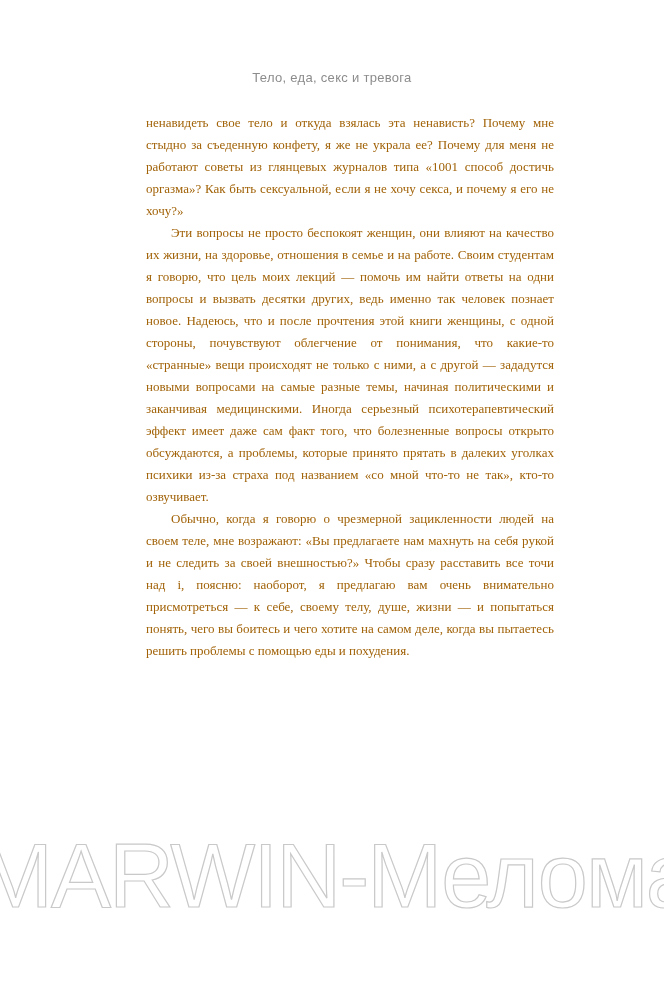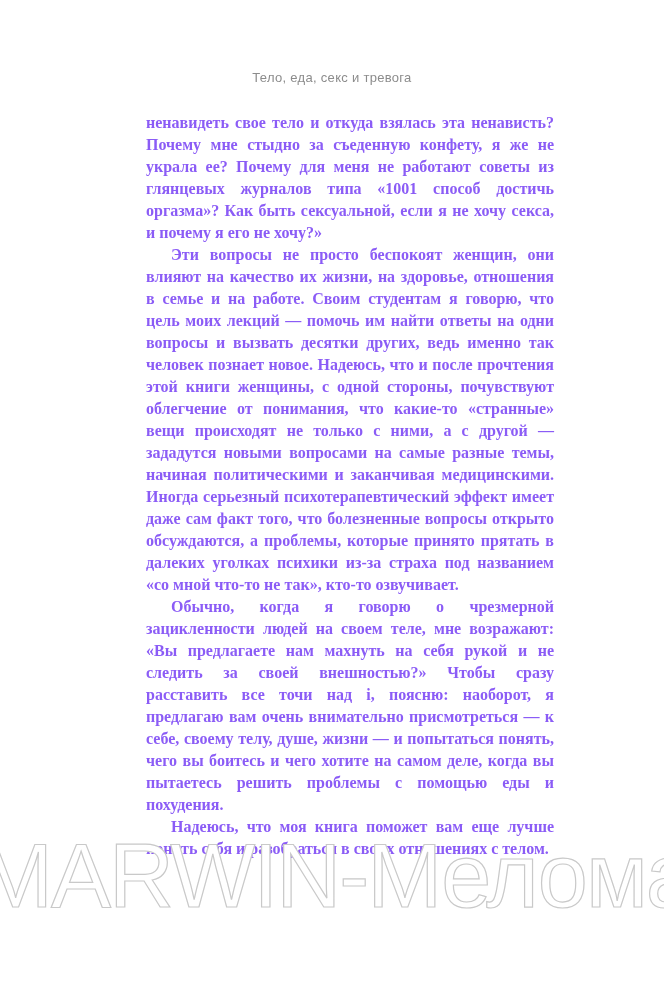--- a/index.html
+++ b/index.html
@@ -24,26 +24,25 @@
     font-size: 13px;
     color: #8c8c8c;
     letter-spacing: 0.3px;
   }
   .text-block {
     position: absolute;
     top: 112px;
     left: 146px;
     width: 408px;
     font-family: "Liberation Serif", "DejaVu Serif", serif;
-    font-size: 16px;
+    font-size: 13px;
     line-height: 22px;
-    color: #8b5cf6;
+    color: #a16207;
     text-align: justify;
     hyphens: auto;
-    font-weight: bold;
     -webkit-hyphens: auto;
   }
   .para {
     margin: 0;
   }
   .para.indent {
     text-indent: 25px;
   }
   .watermark {
     position: absolute;
@@ -64,20 +63,19 @@
 <body>
 
 <div class="page">
 
   <div class="running-head">Тело, еда, секс и тревога</div>
 
   <div class="text-block">
     <p class="para">ненавидеть свое тело и откуда взялась эта ненависть? Почему мне стыдно за съеденную конфету, я же не украла ее? Почему для меня не работают советы из глянцевых журналов типа «1001 способ достичь оргазма»? Как быть сексуальной, если я не хочу секса, и почему я его не хочу?»</p>
     <p class="para indent">Эти вопросы не просто беспокоят женщин, они влияют на качество их жизни, на здоровье, отношения в семье и на работе. Своим студентам я говорю, что цель моих лекций — помочь им найти ответы на одни вопросы и вызвать десятки других, ведь именно так человек познает новое. Надеюсь, что и после прочтения этой книги женщины, с одной стороны, почувствуют облегчение от понимания, что какие-то «странные» вещи происходят не только с ними, а с другой — зададутся новыми вопросами на самые разные темы, начиная политическими и заканчивая медицинскими. Иногда серьезный психотерапевтический эффект имеет даже сам факт того, что болезненные вопросы открыто обсуждаются, а проблемы, которые принято прятать в далеких уголках психики из-за страха под названием «со мной что-то не так», кто-то озвучивает.</p>
     <p class="para indent">Обычно, когда я говорю о чрезмерной зацикленности людей на своем теле, мне возражают: «Вы предлагаете нам махнуть на себя рукой и не следить за своей внешностью?» Чтобы сразу расставить все точи над i, поясню: наоборот, я предлагаю вам очень внимательно присмотреться — к себе, своему телу, душе, жизни — и попытаться понять, чего вы боитесь и чего хотите на самом деле, когда вы пытаетесь решить проблемы с помощью еды и похудения.</p>
-    <p class="para indent">Надеюсь, что моя книга поможет вам еще лучше понять себя и разобраться в своих отношениях с телом.</p>
   </div>
 
   <svg class="watermark" width="664" height="120" viewBox="0 0 664 120">
     <text class="wm-text" x="-22" y="85">MARWIN-Меломан</text>
   </svg>
 
 </div>
 
 </body></html>

